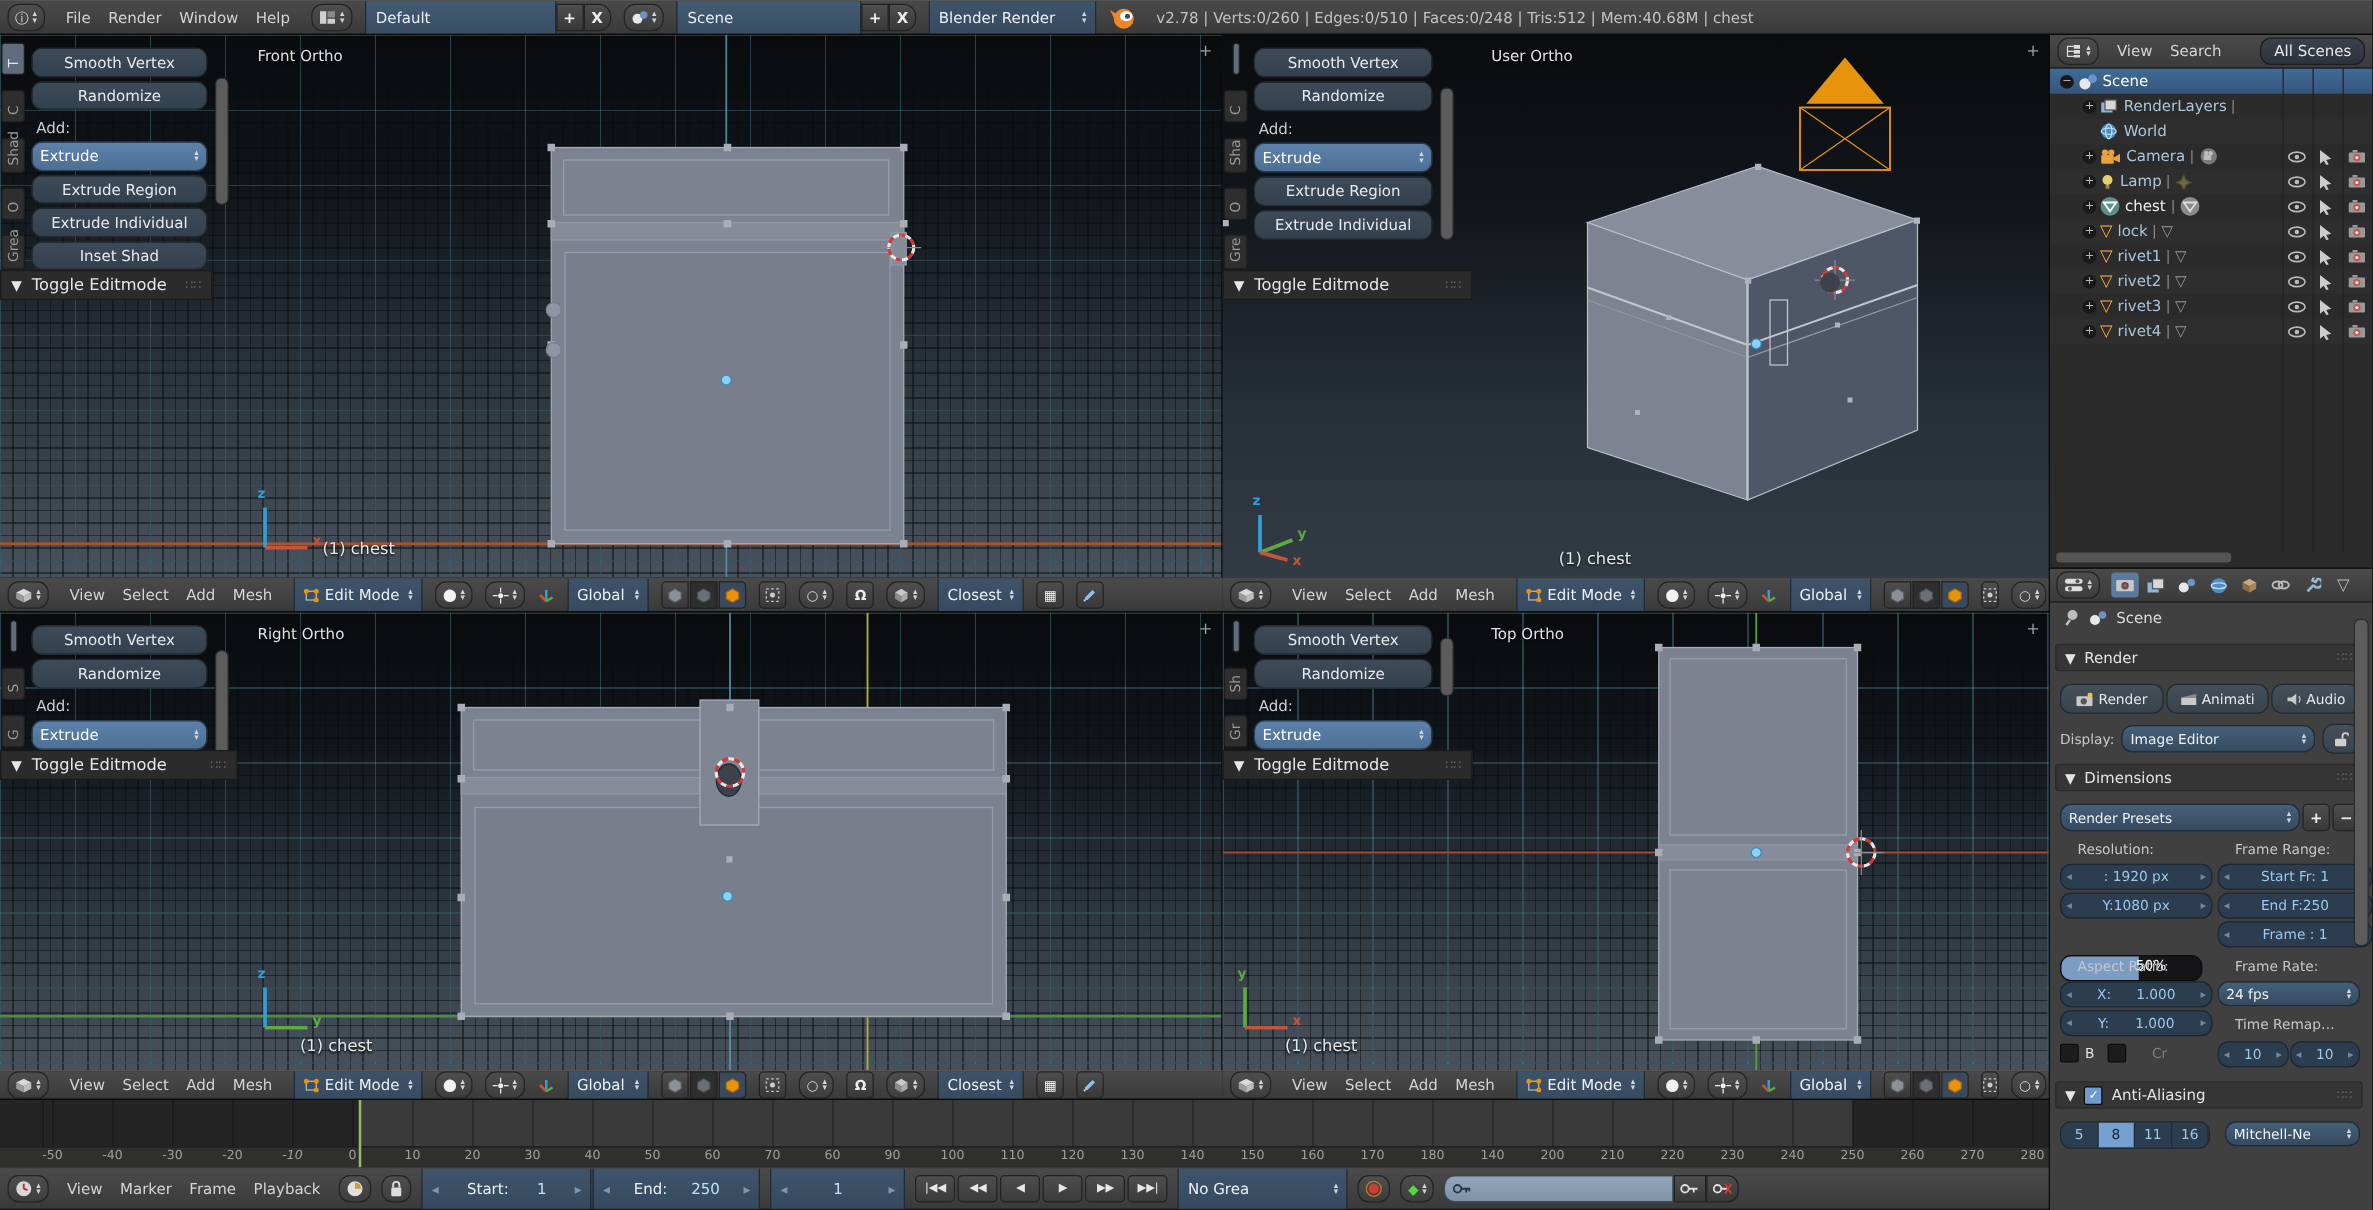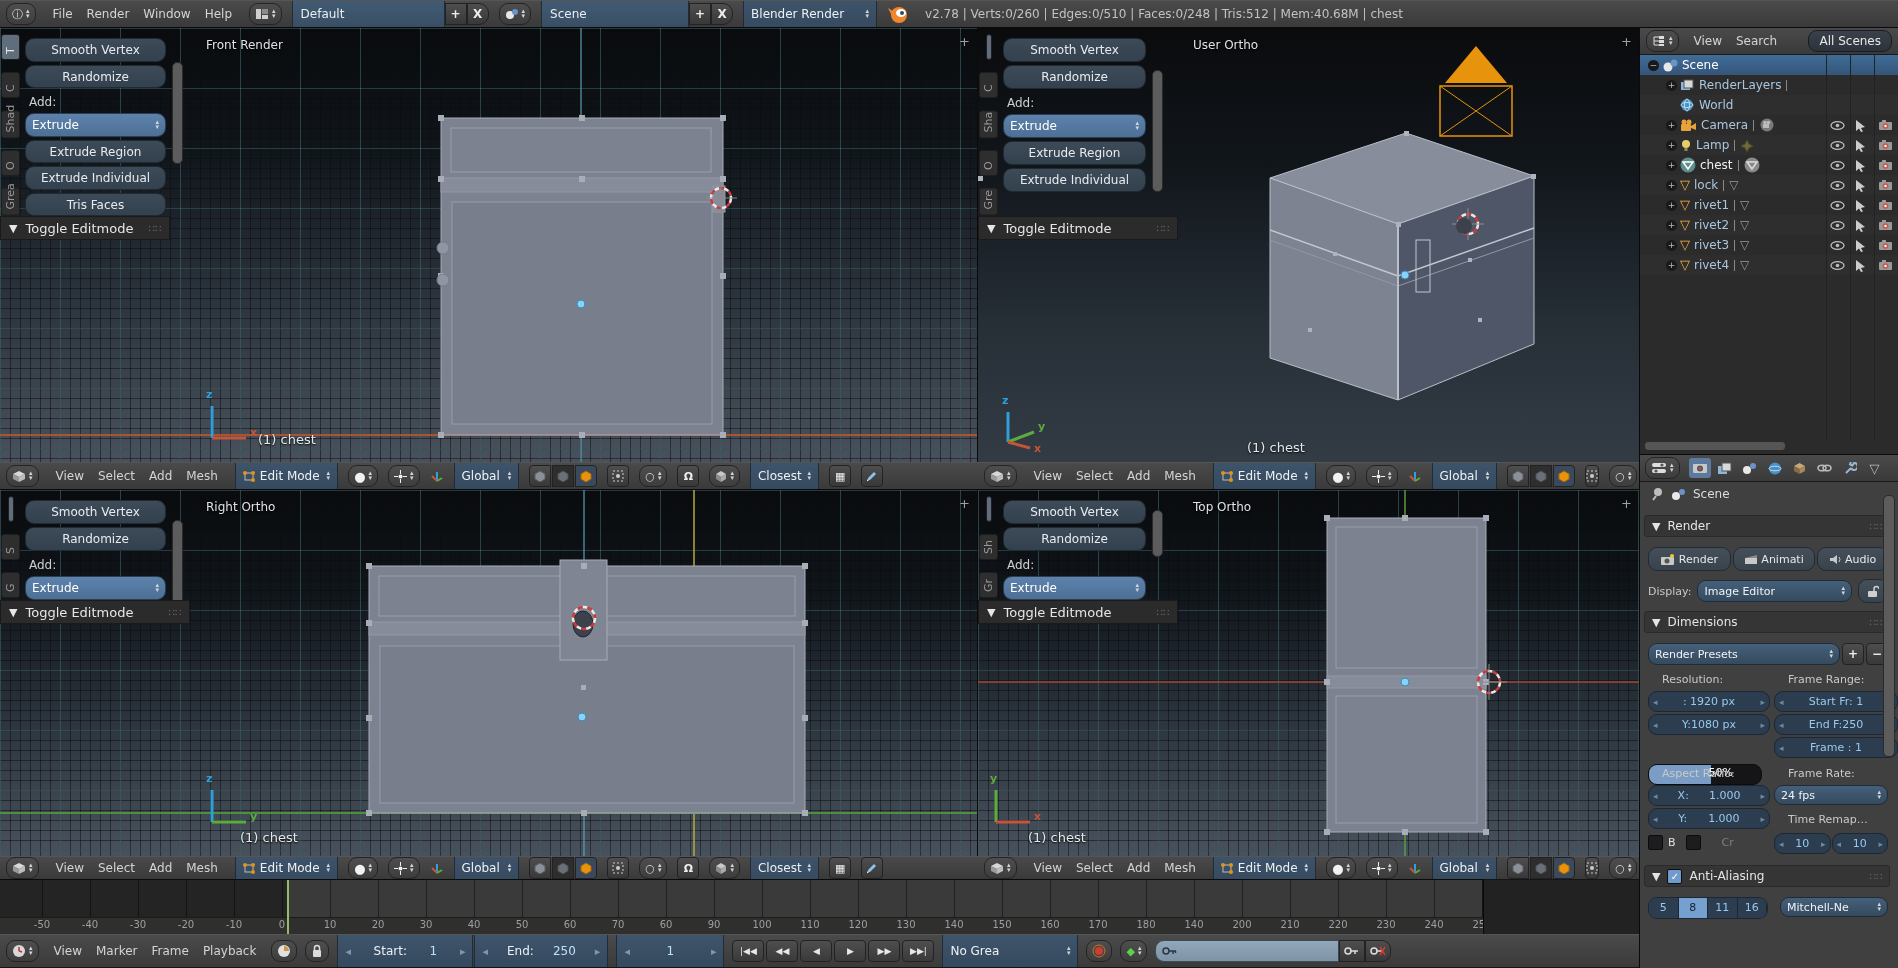--- a/index.html
+++ b/index.html
@@ -188,21 +188,21 @@
         <circle cx="721" cy="170" r="10" fill="none" stroke="#d03a3a" stroke-width="2.5" stroke-dasharray="5 5" stroke-dashoffset="5"></circle>
         <line x1="705" y1="170" x2="737" y2="170" stroke="#8a8a8a"></line>
           <line x1="721" y1="154" x2="721" y2="186" stroke="#8a8a8a"></line>
       </g>
       <circle cx="581" cy="276" r="4" fill="#86d2f8" stroke="#3a8ab8"></circle>
       <line x1="212" y1="378" x2="212" y2="410" stroke="#2f9fd8" stroke-width="3"></line>
       <line x1="212" y1="410" x2="246" y2="410" stroke="#c4543a" stroke-width="3"></line>
     </svg>
     <span class="gz" style="left:206px;top:360px;color:#2f9fd8;">z</span>
     <span class="gz" style="left:250px;top:398px;color:#c4543a;">x</span>
-    <div class="vplabel" style="left:206px;top:10px;">Front Render</div>
+    <div class="vplabel" style="left:206px;top:10px;">Front Ortho</div>
     <div class="objlabel" style="left:258px;top:404px;">(1) chest</div>
     <span class="corner-plus" style="right:8px;top:6px;">+</span>
     <div class="scrollpill" style="left:172px;top:34px;height:100px;"></div>
   </div>
   <div class="shelf" style="left:0;top:30px;width:170px;height:186px;">
       <div class="tabs">
         <span class="tab active">T</span>
         <span class="tab">C</span>
         <span class="tab">Shad</span>
         <span class="tab">O</span>
@@ -214,21 +214,21 @@
         <div class="slabel">Add:</div>
         <div class="sdd">
           <span>Extrude</span>
           <span class="ud">
             <span>▴</span>
             <span>▾</span>
           </span>
         </div>
         <div class="sbtn">Extrude Region</div>
         <div class="sbtn">Extrude Individual</div>
-        <div class="sbtn">Tris Faces</div>
+        <div class="sbtn">Inset Shad</div>
       </div>
     </div>
   <div class="panelhdr" style="left:0;top:216px;width:170px;height:24px;">
       <span class="g">▼</span>
       <span>Toggle Editmode</span>
       <span class="dots">∷∷</span>
     </div>
 
   <div class="vp" style="left:978px;top:28px;width:662px;height:434px;">
     <div class="uo-bg"></div>
@@ -893,29 +893,29 @@
     <span class="btn">
         <span class="g">○</span>
         <span class="ud">
           <span>▴</span>
           <span>▾</span>
         </span>
       </span>
 
   </div>
 
-  <div class="ruler" style="left:0;top:880px;width:1483px;height:54px;">
+  <div class="ruler" style="left:0;top:880px;width:1640px;height:54px;">
     <div class="band" id="rangeBand" style="left: 286.8px; width: 1195.2px;"></div>
     <div class="lines"></div>
     <div class="numstrip" id="numStrip">
         <span class="num" style="left: 42px;">-50</span>
         <span class="num" style="left: 90px;">-40</span>
         <span class="num" style="left: 138px;">-30</span>
         <span class="num" style="left: 186px;">-20</span>
-        <span class="num" style="left: 234px;">-10</span>
+        <span class="num" style="left: 234px; font-style: italic;">-10</span>
         <span class="num" style="left: 282px;">0</span>
         <span class="num" style="left: 330px;">10</span>
         <span class="num" style="left: 378px;">20</span>
         <span class="num" style="left: 426px;">30</span>
         <span class="num" style="left: 474px;">40</span>
         <span class="num" style="left: 522px;">50</span>
         <span class="num" style="left: 570px;">60</span>
         <span class="num" style="left: 618px;">70</span>
         <span class="num" style="left: 666px;">60</span>
         <span class="num" style="left: 714px;">90</span>

